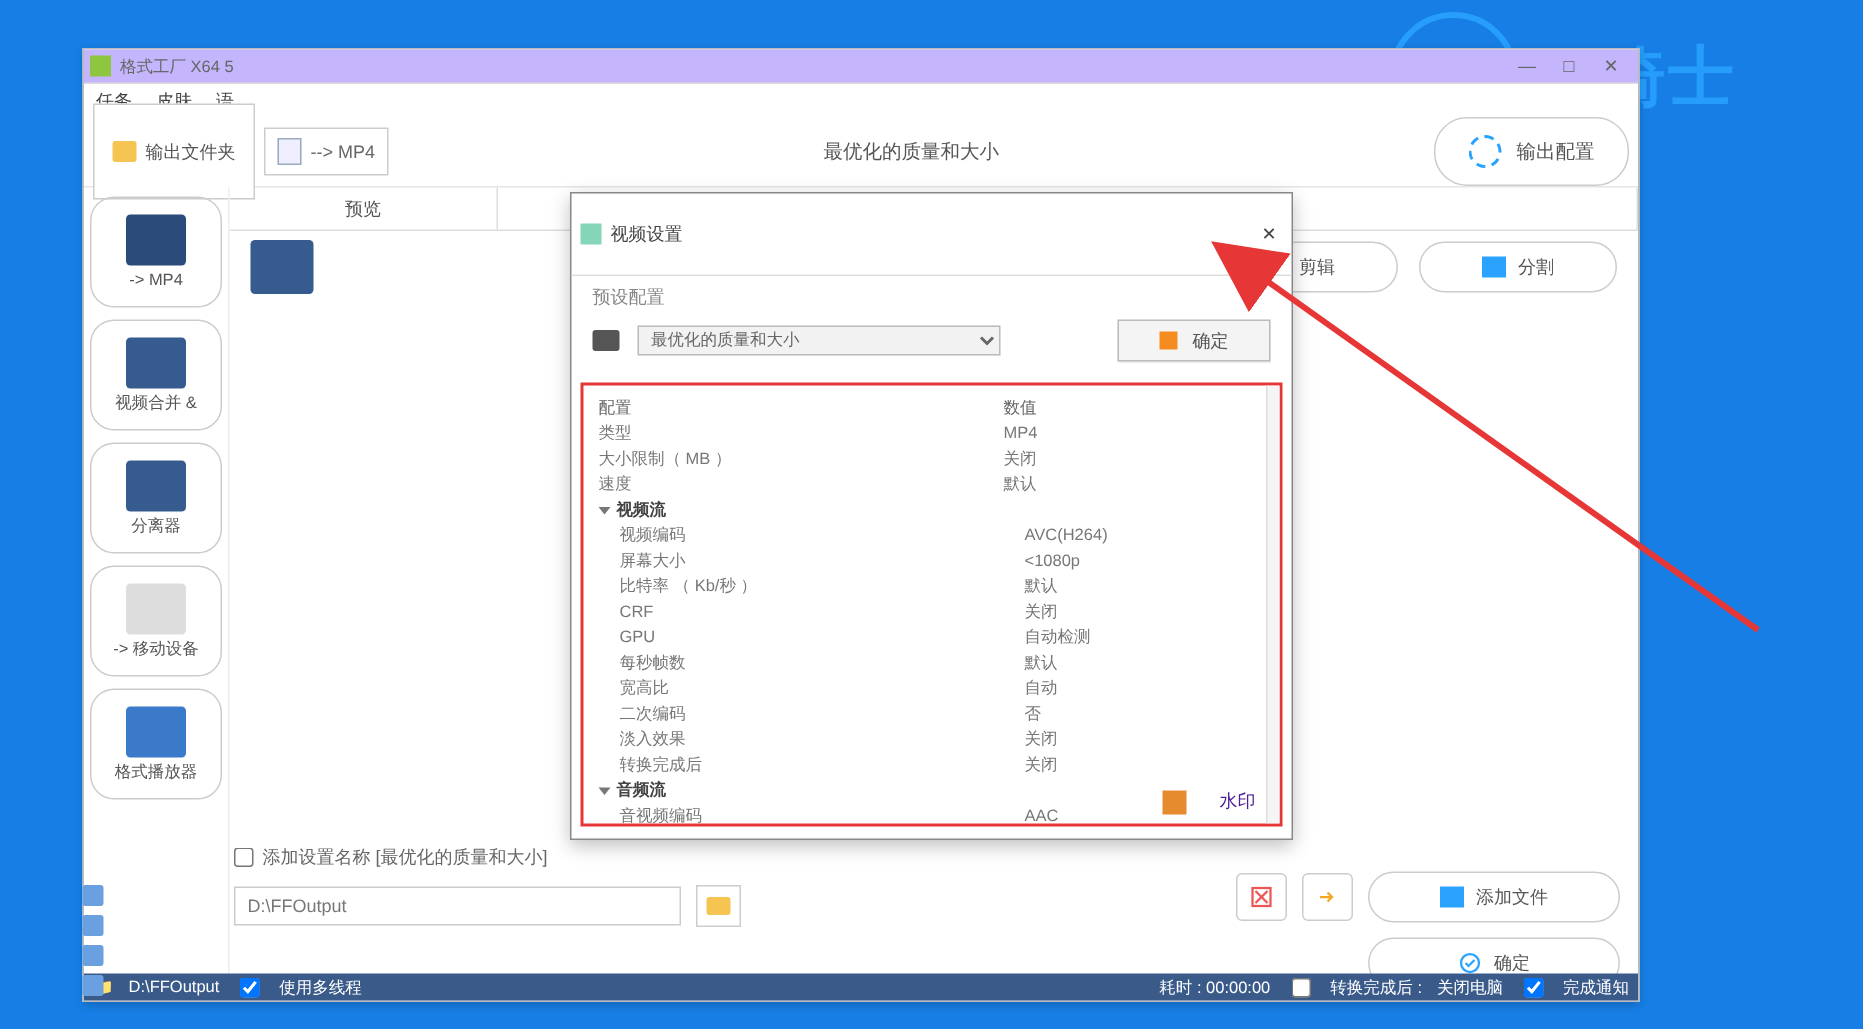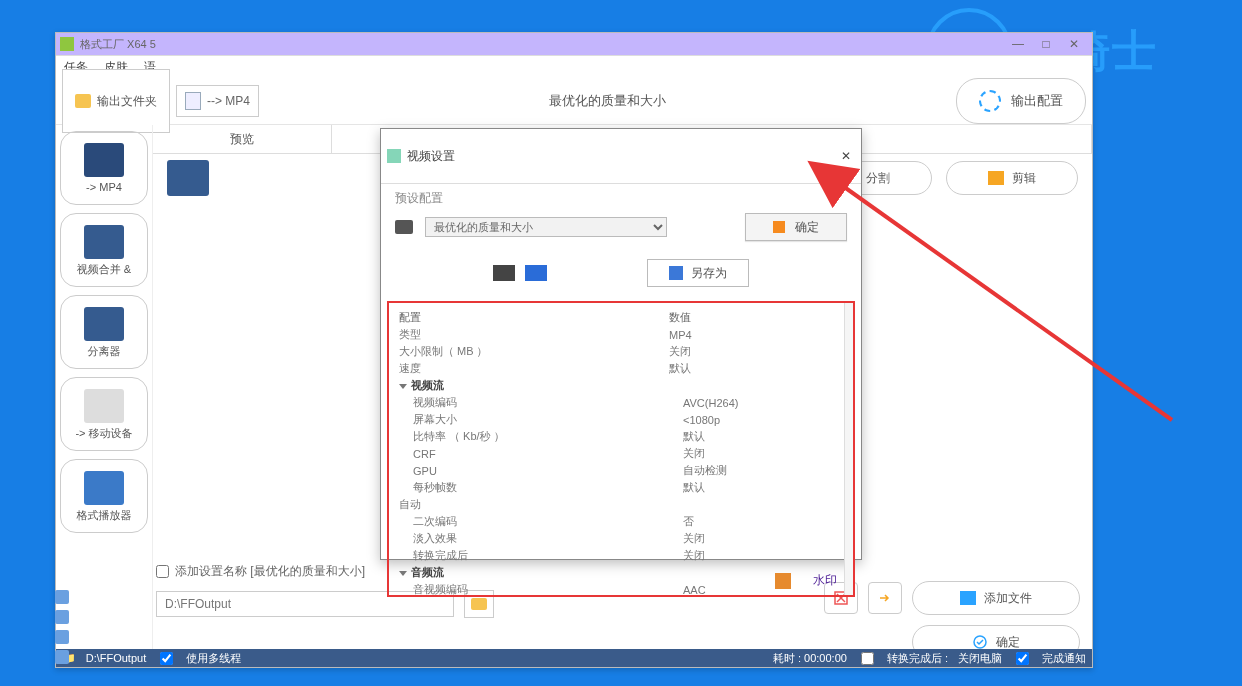--- a/index.html
+++ b/index.html
@@ -153,26 +153,26 @@
 
       <div class="content">
         <div class="tabs">
           <div class="tab-preview">预览</div>
           <div class="tab-file">文件信息</div>
         </div>
         <div class="rowbar">
           <div class="thumb"></div>
           <div style="flex:1"></div>
           <div class="pillbtn">
+              <span class="pi" style="background:#f6a623"></span>
+              <span>剪辑</span>
+            </div>
+          <div class="pillbtn">
               <span class="pi" style="background:#2aa3ff"></span>
               <span>分割</span>
-            </div>
-          <div class="pillbtn">
-              <span class="pi" style="background:#f6a623"></span>
-              <span>剪辑</span>
             </div>
         </div>
       </div>
     </div>
 
     <div class="lower">
       <div class="chkrow">
         <input type="checkbox" style="">
         <span>添加设置名称 [最优化的质量和大小]</span>
       </div>
@@ -239,29 +239,20 @@
     <div class="dlg-body">
       <div class="preset-lbl">预设配置</div>
       <div class="preset-row">
         <span class="pico"></span>
         <select><option>最优化的质量和大小</option></select>
         <div class="okbtn">
             <span class="ar"></span>
             <span>确定</span>
           </div>
       </div>
-      <div class="saveas-row">
-        <span class="smico"></span>
-        <span class="smico blue"></span>
-        <div style="width:80px"></div>
-        <div class="saveas">
-            <span class="disk"></span>
-            <span>另存为</span>
-          </div>
-      </div>
 
       <div class="grid">
         <div class="grid-scroll"></div>
         <div class="gr-row gr-head">
             <span class="k">配置</span>
             <span class="v">数值</span>
           </div>
         <div id="rows-top">
             <div class="gr-row">
               <span class="k">类型</span>
@@ -299,20 +290,21 @@
             </div>
             <div class="gr-row ind">
               <span class="k">GPU</span>
               <span class="v">自动检测</span>
             </div>
             <div class="gr-row ind">
               <span class="k">每秒帧数</span>
               <span class="v">默认</span>
             </div>
             <div class="gr-row ind">
+              <span class="k">宽高比</span>
               <span class="v">自动</span>
             </div>
             <div class="gr-row ind">
               <span class="k">二次编码</span>
               <span class="v">否</span>
             </div>
             <div class="gr-row ind">
               <span class="k">淡入效果</span>
               <span class="v">关闭</span>
             </div>

